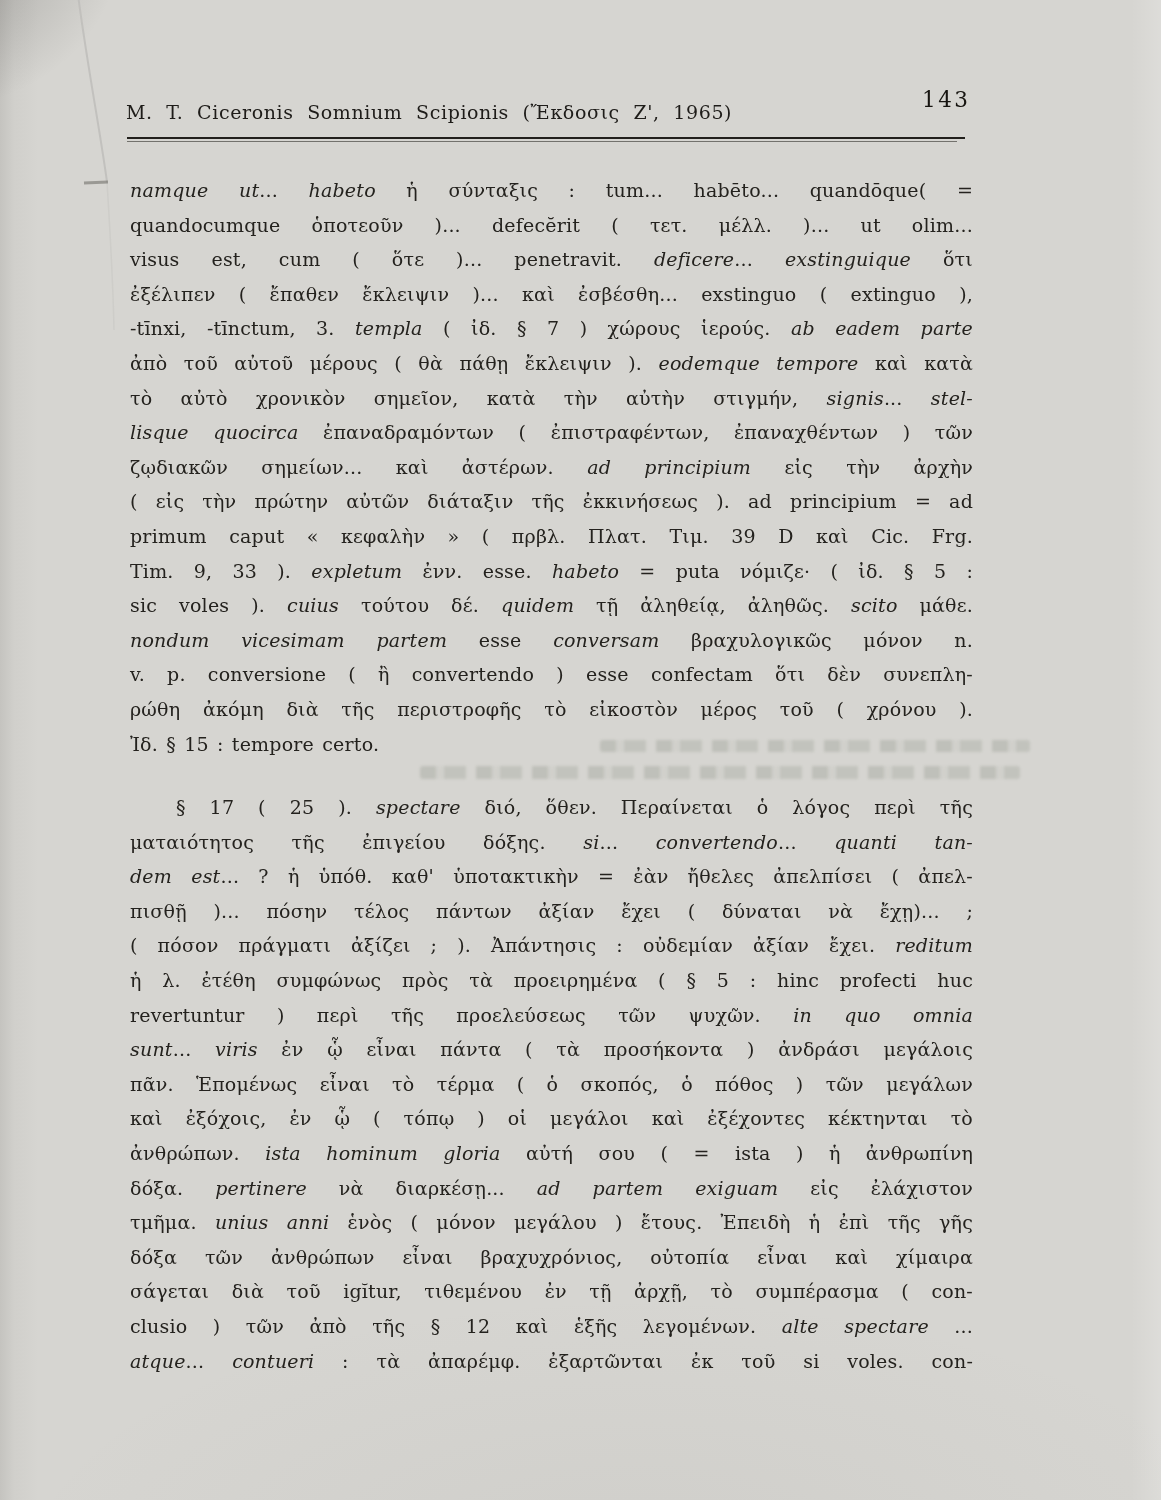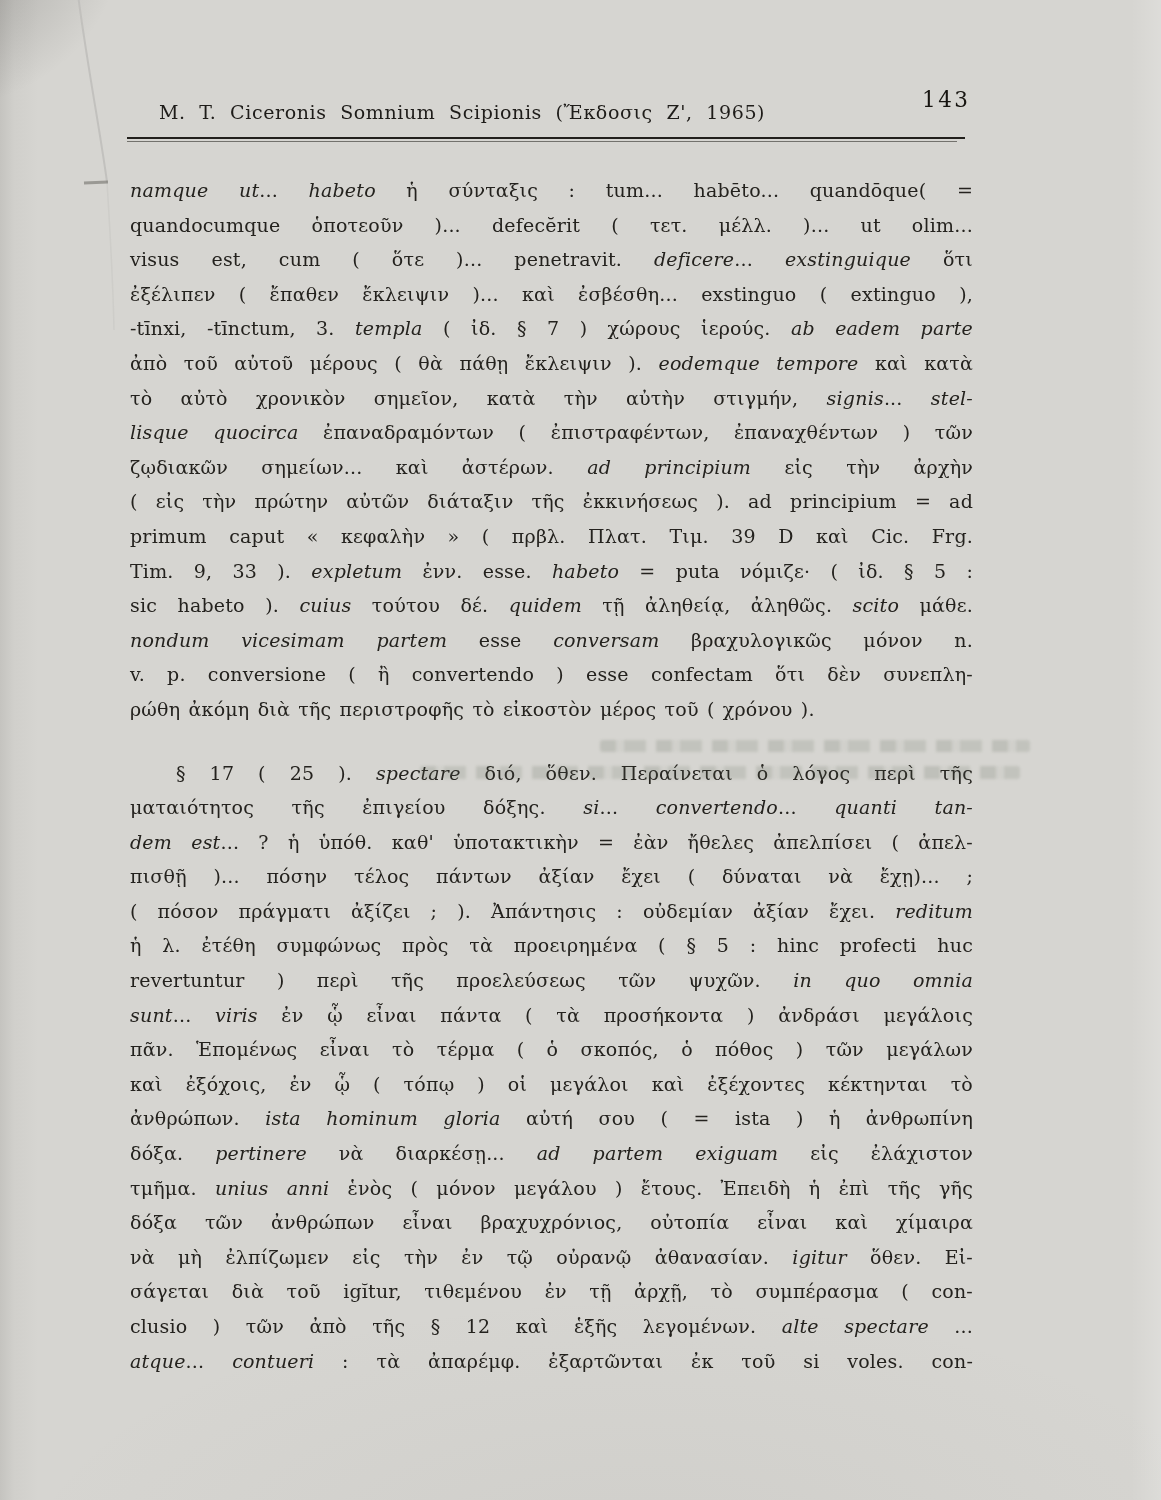--- a/index.html
+++ b/index.html
@@ -16,21 +16,21 @@
     font-family:"DejaVu Serif","Liberation Serif",serif;
   }
   .crease{position:absolute;left:0;top:0;pointer-events:none;}
   .margin-dash{
     position:absolute;left:84px;top:181px;width:24px;height:3px;
     background:#6a6862;opacity:.55;transform:rotate(-2deg);
   }
   .running-title{
     position:absolute;left:126px;top:101px;
     font-size:19px;letter-spacing:.6px;word-spacing:7px;
-    color:#1e1c19;white-space:nowrap;margin-left:33px;
+    color:#1e1c19;white-space:nowrap;
   }
   .page-num{
     position:absolute;left:922px;top:87px;
     font-size:21.5px;letter-spacing:2.5px;color:#171511;
   }
   .rule{
     position:absolute;left:127px;top:137px;width:838px;height:2.4px;
     background:#22201c;
   }
   .rule::after{
@@ -85,41 +85,41 @@
         <div class="line"><span>visus est, cum ( ὅτε )... penetravit. </span><i>deficere</i><span>... </span><i>exstinguique</i><span> ὅτι</span></div>
         <div class="line"><span>ἐξέλιπεν ( ἔπαθεν ἔκλειψιν )... καὶ ἐσβέσθη... exstinguo ( extinguo ),</span></div>
         <div class="line"><span>-tīnxi, -tīnctum, 3. </span><i>templa</i><span> ( ἰδ. § 7 ) χώρους ἱερούς. </span><i>ab eadem parte</i></div>
         <div class="line"><span>ἀπὸ τοῦ αὐτοῦ μέρους ( θὰ πάθῃ ἔκλειψιν ). </span><i>eodemque tempore</i><span> καὶ κατὰ</span></div>
         <div class="line"><span>τὸ αὐτὸ χρονικὸν σημεῖον, κατὰ τὴν αὐτὴν στιγμήν, </span><i>signis</i><span>... </span><i>stel-</i></div>
         <div class="line"><i>lisque quocirca</i><span> ἐπαναδραμόντων ( ἐπιστραφέντων, ἐπαναχθέντων ) τῶν</span></div>
         <div class="line"><span>ζῳδιακῶν σημείων... καὶ ἀστέρων. </span><i>ad principium</i><span> εἰς τὴν ἀρχὴν</span></div>
         <div class="line"><span>( εἰς τὴν πρώτην αὐτῶν διάταξιν τῆς ἐκκινήσεως ). ad principium = ad</span></div>
         <div class="line"><span>primum caput « κεφαλὴν » ( πρβλ. Πλατ. Τιμ. 39 D καὶ Cic. Frg.</span></div>
         <div class="line"><span>Tim. 9, 33 ). </span><i>expletum</i><span> ἐνν. esse. </span><i>habeto</i><span> = puta νόμιζε· ( ἰδ. § 5 :</span></div>
-        <div class="line"><span>sic habeto ). </span><i>cuius</i><span> τούτου δέ. </span><i>quidem</i><span> τῇ ἀληθείᾳ, ἀληθῶς. </span><i>scito</i><span> μάθε.</span></div>
+        <div class="line"><span>sic voles ). </span><i>cuius</i><span> τούτου δέ. </span><i>quidem</i><span> τῇ ἀληθείᾳ, ἀληθῶς. </span><i>scito</i><span> μάθε.</span></div>
         <div class="line"><i>nondum vicesimam partem</i><span> esse </span><i>conversam</i><span> βραχυλογικῶς μόνον n.</span></div>
         <div class="line"><span>v. p. conversione ( ἢ convertendo ) esse confectam ὅτι δὲν συνεπλη-</span></div>
         <div class="line"><span>ρώθη ἀκόμη διὰ τῆς περιστροφῆς τὸ εἰκοστὸν μέρος τοῦ ( χρόνου ).</span></div>
+        <div class="line"><span>Ἰδ. § 15 : tempore certo.</span></div>
       </div>
     <div class="para" id="para2">
         <div class="line"><span>§ 17 ( 25 ). </span><i>spectare</i><span> διό, ὅθεν. Περαίνεται ὁ λόγος περὶ τῆς</span></div>
         <div class="line"><span>ματαιότητος τῆς ἐπιγείου δόξης. </span><i>si</i><span>... </span><i>convertendo</i><span>... </span><i>quanti tan-</i></div>
         <div class="line"><i>dem est</i><span>... ? ἡ ὑπόθ. καθ' ὑποτακτικὴν = ἐὰν ἤθελες ἀπελπίσει ( ἀπελ-</span></div>
         <div class="line"><span>πισθῇ )... πόσην τέλος πάντων ἀξίαν ἔχει ( δύναται νὰ ἔχῃ)... ;</span></div>
         <div class="line"><span>( πόσον πράγματι ἀξίζει ; ). Ἀπάντησις : οὐδεμίαν ἀξίαν ἔχει. </span><i>reditum</i></div>
         <div class="line"><span>ἡ λ. ἐτέθη συμφώνως πρὸς τὰ προειρημένα ( § 5 : hinc profecti huc</span></div>
         <div class="line"><span>revertuntur ) περὶ τῆς προελεύσεως τῶν ψυχῶν. </span><i>in quo omnia</i></div>
         <div class="line"><i>sunt</i><span>... </span><i>viris</i><span> ἐν ᾧ εἶναι πάντα ( τὰ προσήκοντα ) ἀνδράσι μεγάλοις</span></div>
         <div class="line"><span>πᾶν. Ἑπομένως εἶναι τὸ τέρμα ( ὁ σκοπός, ὁ πόθος ) τῶν μεγάλων</span></div>
         <div class="line"><span>καὶ ἐξόχοις, ἐν ᾧ ( τόπῳ ) οἱ μεγάλοι καὶ ἐξέχοντες κέκτηνται τὸ</span></div>
         <div class="line"><span>ἀνθρώπων. </span><i>ista hominum gloria</i><span> αὐτή σου ( = ista ) ἡ ἀνθρωπίνη</span></div>
         <div class="line"><span>δόξα. </span><i>pertinere</i><span> νὰ διαρκέσῃ... </span><i>ad partem exiguam</i><span> εἰς ἐλάχιστον</span></div>
         <div class="line"><span>τμῆμα. </span><i>unius anni</i><span> ἑνὸς ( μόνον μεγάλου ) ἔτους. Ἐπειδὴ ἡ ἐπὶ τῆς γῆς</span></div>
         <div class="line"><span>δόξα τῶν ἀνθρώπων εἶναι βραχυχρόνιος, οὐτοπία εἶναι καὶ χίμαιρα</span></div>
-        <div class="line"><span>νὰ μὴ ἐλπίζωμεν εἰς τὴν ἐν τῷ οὐρανῷ ἀθανασίαν. </span><i>igitur</i><span> ὅθεν. Εἰ-</span></div>
         <div class="line"><span>σάγεται διὰ τοῦ igĭtur, τιθεμένου ἐν τῇ ἀρχῇ, τὸ συμπέρασμα ( con-</span></div>
         <div class="line"><span>clusio ) τῶν ἀπὸ τῆς § 12 καὶ ἑξῆς λεγομένων. </span><i>alte spectare</i><span> ...</span></div>
         <div class="line"><i>atque</i><span>... </span><i>contueri</i><span> : τὰ ἀπαρέμφ. ἐξαρτῶνται ἐκ τοῦ si voles. con-</span></div>
       </div>
   </main>
 
   <div class="ghost g1"></div>
   <div class="ghost g2"></div>
 </div>
 

